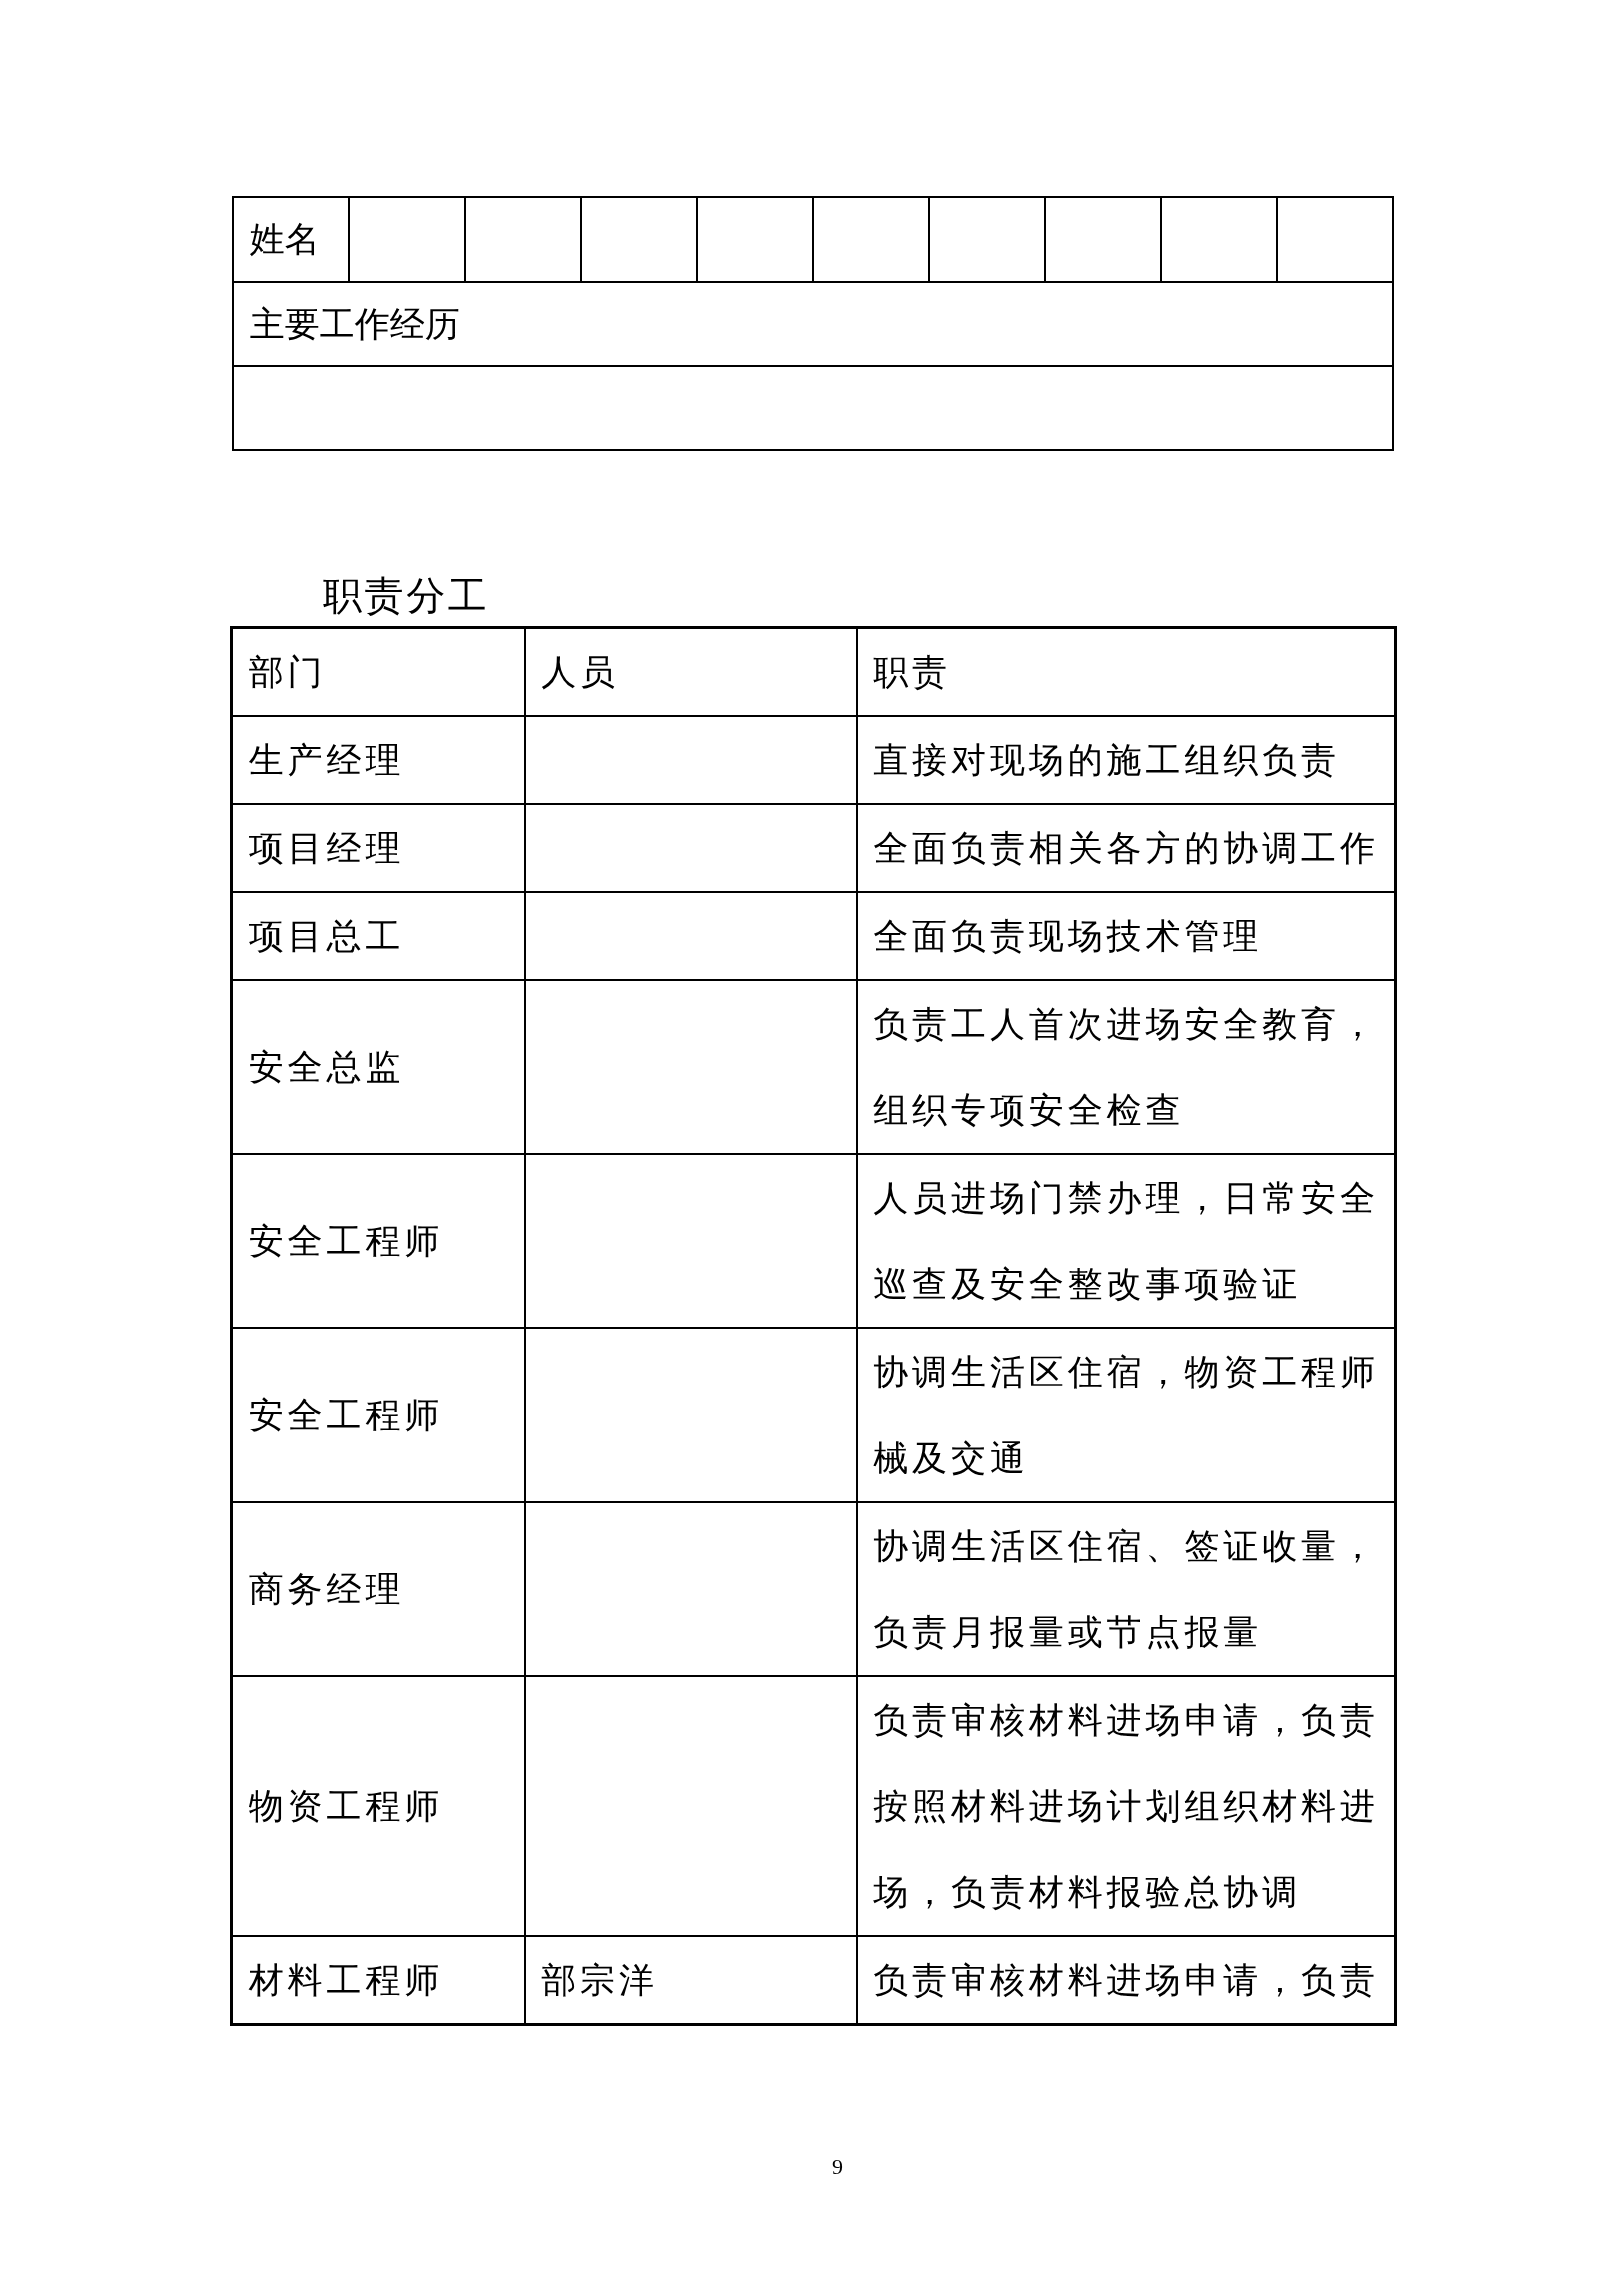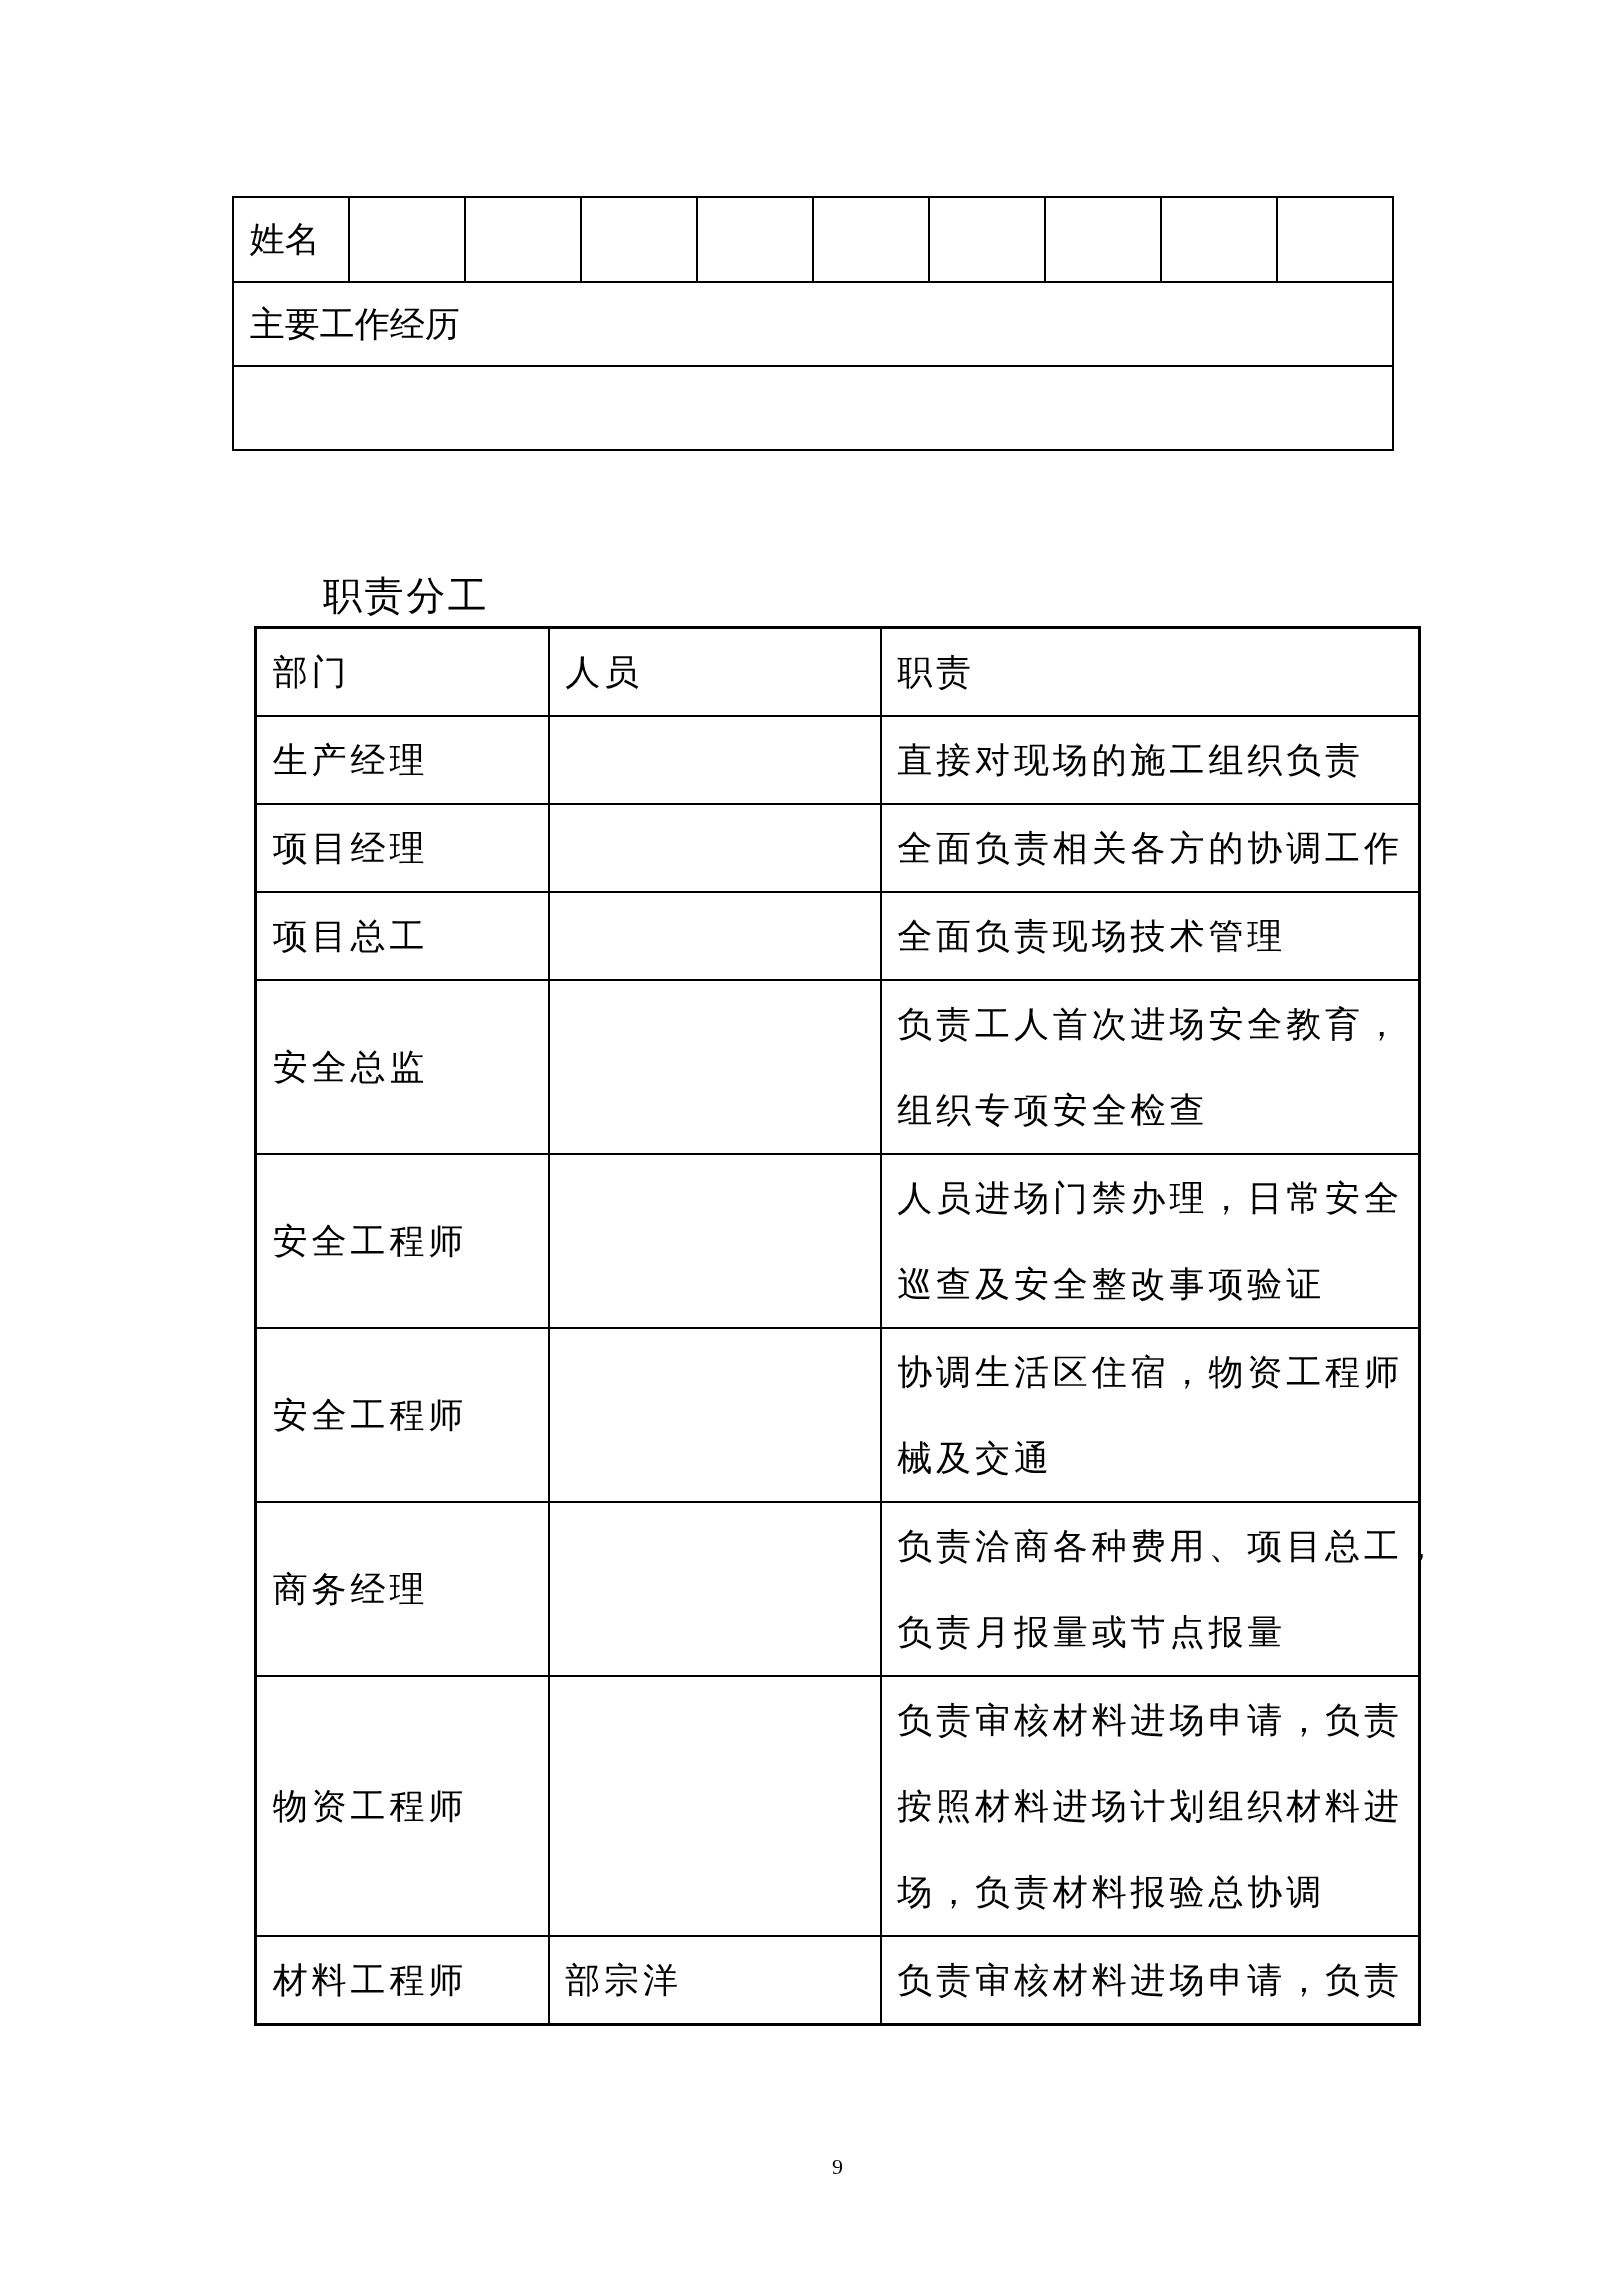--- a/index.html
+++ b/index.html
@@ -20,21 +20,20 @@
     .t1 tr.r-exp td { height: 82px; }
     .t1 tr.r-blank td { height: 82px; }
     .heading {
       position: absolute; left: 323px; top: 569px; font-size: 39px;
       letter-spacing: 2.6px; white-space: nowrap;
     }
     .t2 {
       position: absolute; left: 230px; top: 626px; width: 1164px;
       border-collapse: collapse; table-layout: fixed;
       border: 3.9px solid #000;
-      margin-left: 24px;
     }
     .t2 td {
       border: 2px solid #000; font-size: 35px; vertical-align: middle;
       padding: 0 0 0 15.7px; line-height: 86px; letter-spacing: 3.9px;
     }
     .t2 td.duty { line-height: 86px; padding-left: 15.7px; padding-right: 3px; }
     .t2 .line { display: block; white-space: nowrap; }
     .h-1 td { height: 86px; }
     .h-2 td { height: 169px; }
     .h-3 td { height: 254px; }
@@ -137,21 +136,21 @@
     <td></td>
     <td class="duty">
       <span class="line">协调生活区住宿，物资工程师</span>
       <span class="line">械及交通</span>
     </td>
   </tr>
   <tr class="h-2">
     <td>商务经理</td>
     <td></td>
     <td class="duty">
-      <span class="line">负责洽商各种费用、项目总工，</span>
+      <span class="line">协调生活区住宿、签证收量，</span>
       <span class="line">负责月报量或节点报量</span>
     </td>
   </tr>
   <tr class="h-3">
     <td>物资工程师</td>
     <td></td>
     <td class="duty">
       <span class="line">负责审核材料进场申请，负责</span>
       <span class="line">按照材料进场计划组织材料进</span>
       <span class="line">场，负责材料报验总协调</span>

